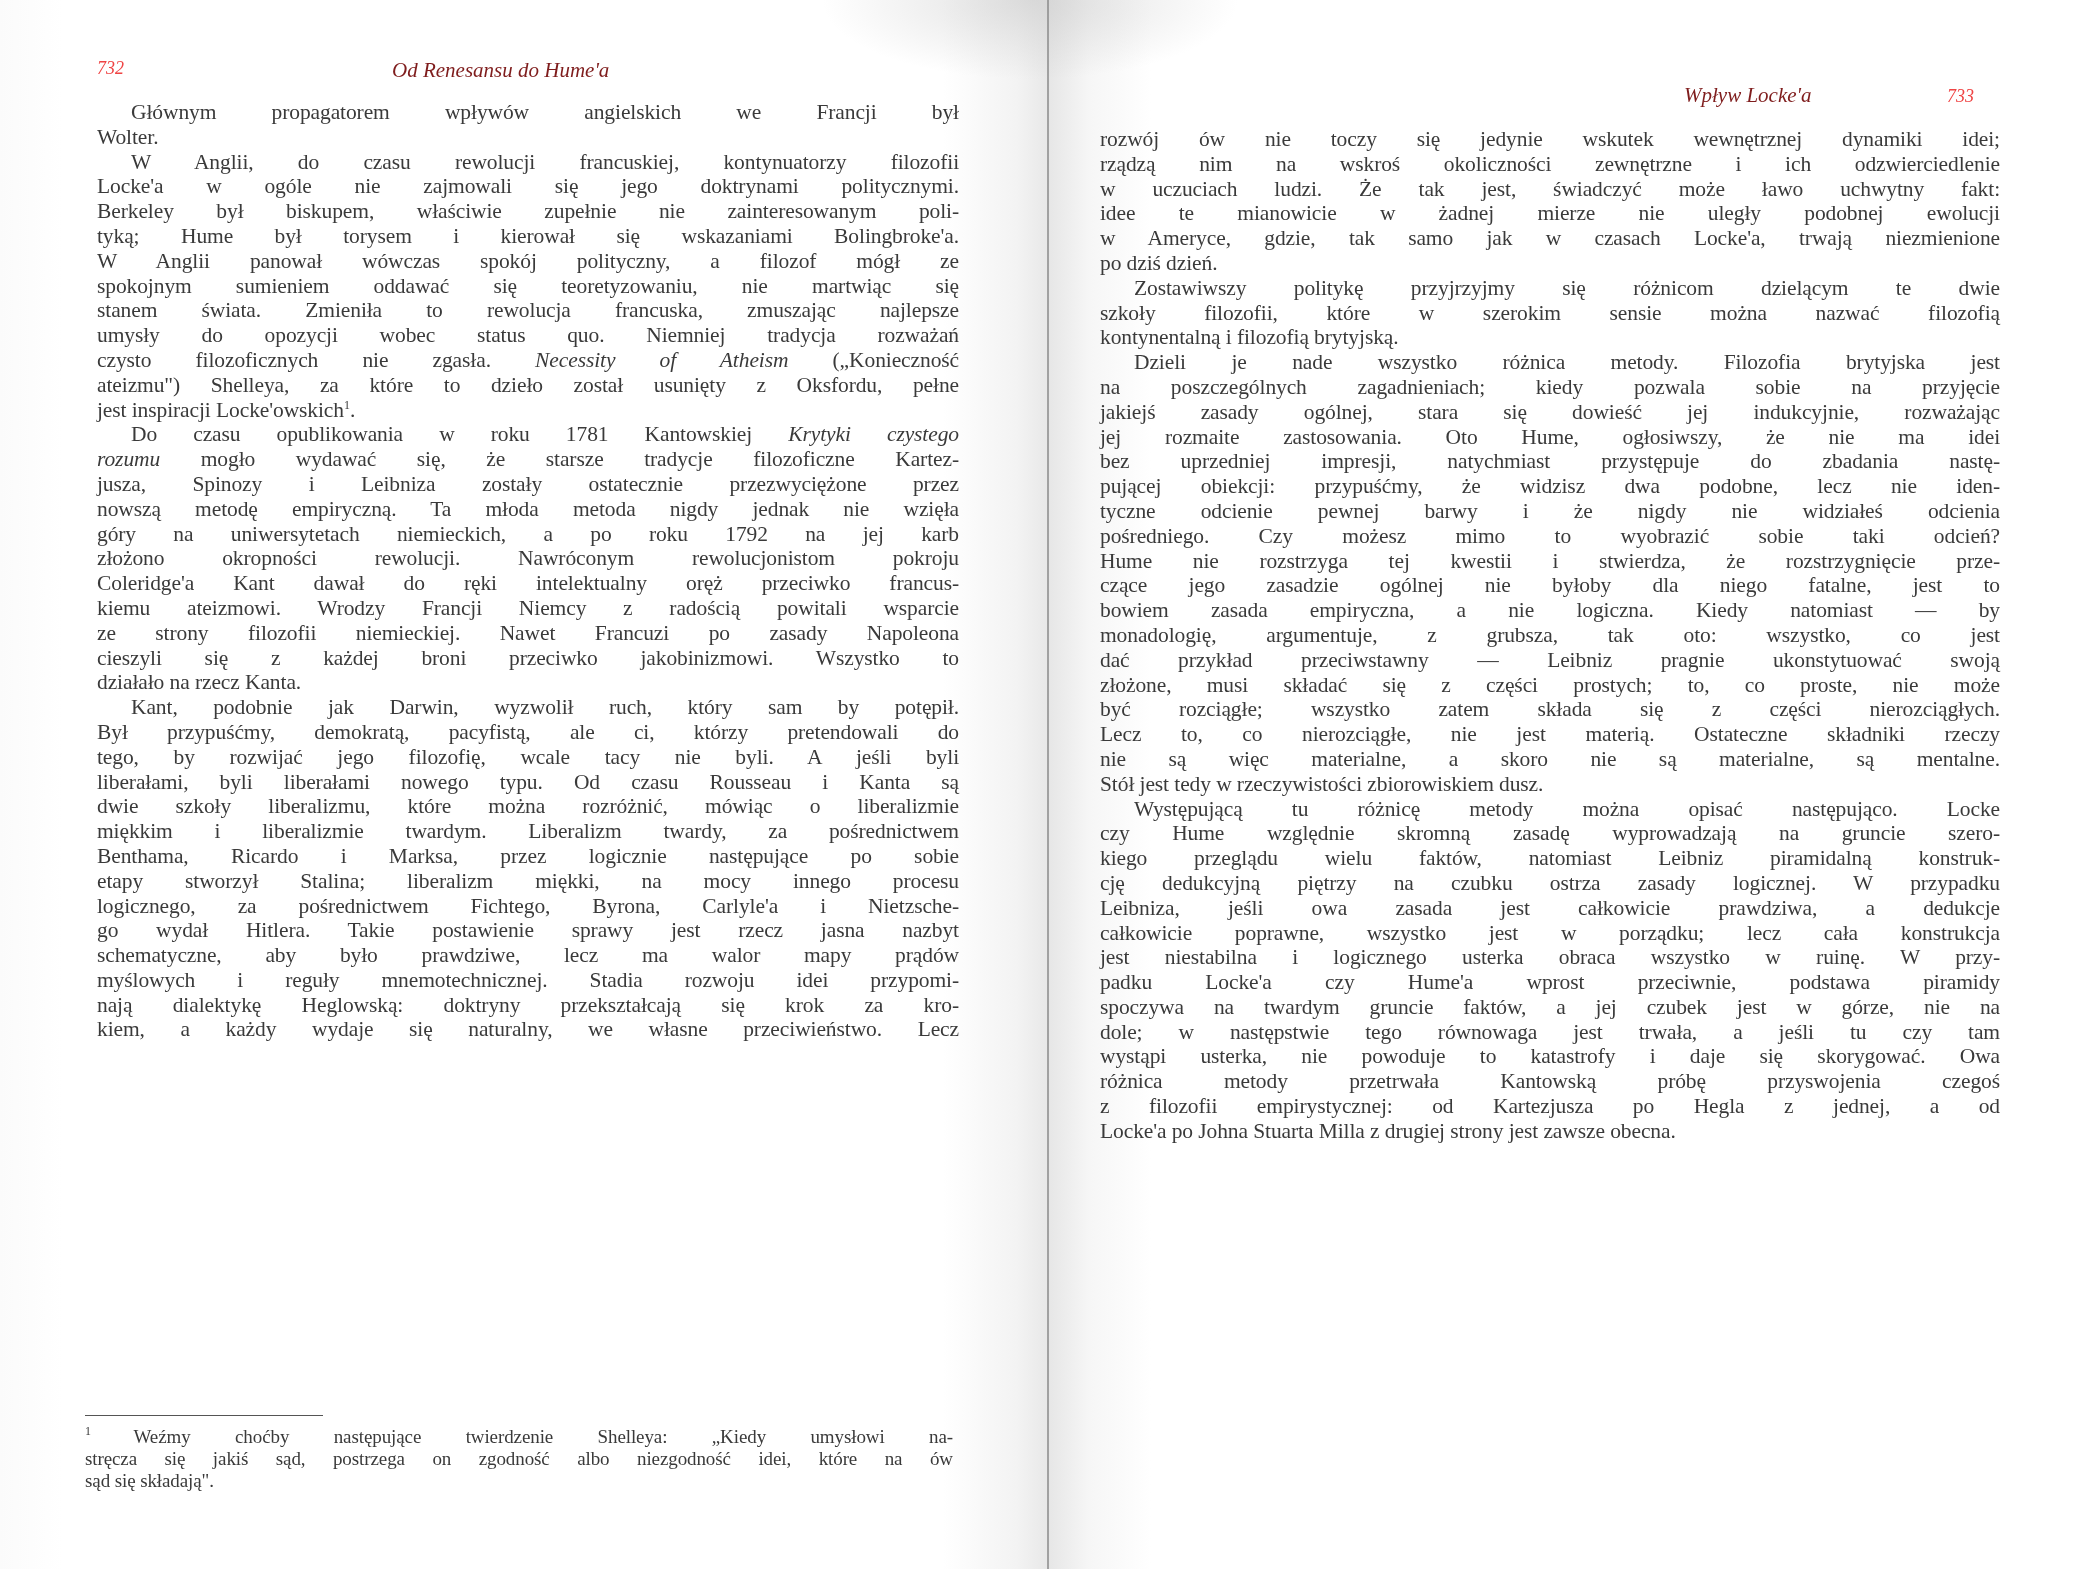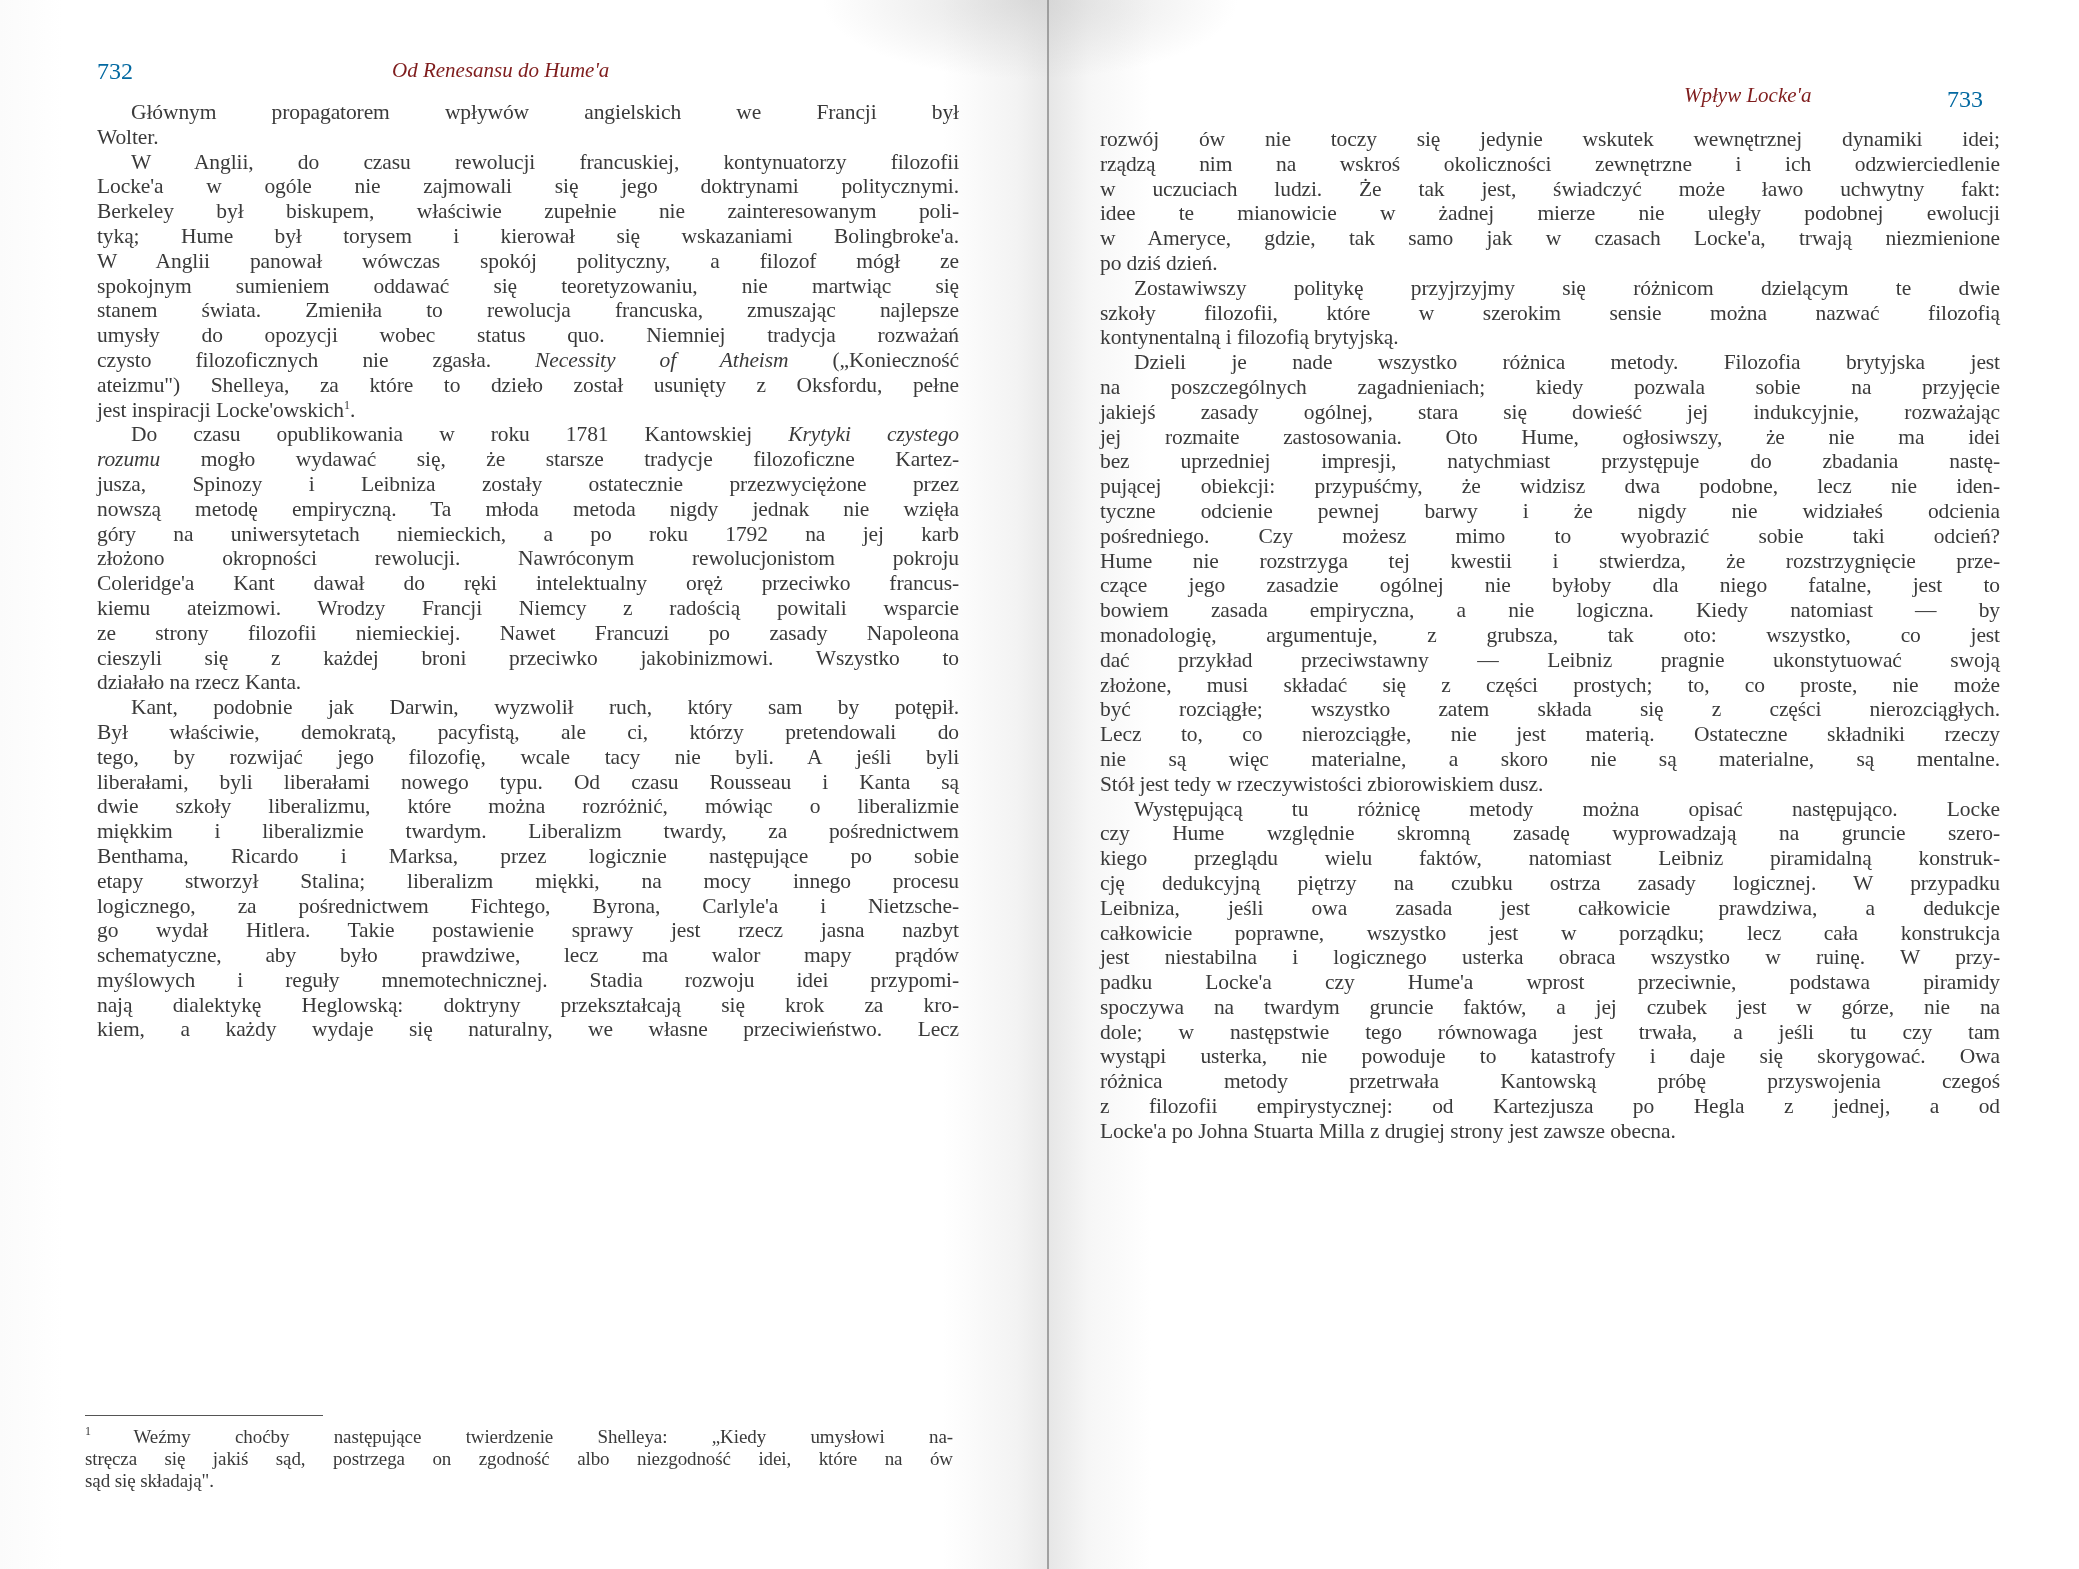--- a/index.html
+++ b/index.html
@@ -11,21 +11,21 @@
   }
   .page { position: absolute; top: 0; height: 1569px; }
   .page-left { left: 0; width: 1048px;
     background: linear-gradient(to right, #fbfbfb 0%, #ffffff 6%, #ffffff 90%, #f3f3f3 97%, #e8e8e8 100%); }
   .page-right { left: 1048px; width: 1031px;
     background: linear-gradient(to right, #e6e6e6 0%, #f6f6f6 4%, #ffffff 10%, #ffffff 100%); }
   .spine { position: absolute; left: 1047px; top: 0; width: 2px; height: 1569px;
     background: #8a8a8a; opacity: 0.75; }
   .top-shade { position: absolute; left: 820px; top: 0; width: 420px; height: 80px;
     background: radial-gradient(ellipse at center top, rgba(200,200,200,0.55), rgba(255,255,255,0) 70%); }
-  .pg-num { position: absolute; font-size: 24px; color: #0369a1; }
+  .pg-num { position: absolute; font-size: 18px; color: #ef4444; font-style: italic; }
   .running-title { position: absolute; font-style: italic; font-size: 21px; color: #7f1d1d; }
 
   .text-block { position: absolute; }
   .line {
     display: block; height: 24.8px; line-height: 24.8px;
     font-size: 21.5px; text-align: justify; text-align-last: justify;
     white-space: nowrap; overflow: visible; letter-spacing: -0.1px;
   }
   .line.last { text-align-last: left; }
   .line.indent { padding-left: 34px; }
@@ -72,21 +72,21 @@
     <div class="line"><span>jusza, Spinozy i Leibniza zostały ostatecznie przezwyciężone przez</span></div>
     <div class="line"><span>nowszą metodę empiryczną. Ta młoda metoda nigdy jednak nie wzięła</span></div>
     <div class="line"><span>góry na uniwersytetach niemieckich, a po roku 1792 na jej karb</span></div>
     <div class="line"><span>złożono okropności rewolucji. Nawróconym rewolucjonistom pokroju</span></div>
     <div class="line"><span>Coleridge'a Kant dawał do ręki intelektualny oręż przeciwko francus-</span></div>
     <div class="line"><span>kiemu ateizmowi. Wrodzy Francji Niemcy z radością powitali wsparcie</span></div>
     <div class="line"><span>ze strony filozofii niemieckiej. Nawet Francuzi po zasady Napoleona</span></div>
     <div class="line"><span>cieszyli się z każdej broni przeciwko jakobinizmowi. Wszystko to</span></div>
     <div class="line last"><span>działało na rzecz Kanta.</span></div>
     <div class="line indent"><span>Kant, podobnie jak Darwin, wyzwolił ruch, który sam by potępił.</span></div>
-    <div class="line"><span>Był właściwie, demokratą, pacyfistą, ale ci, którzy pretendowali do</span></div>
+    <div class="line"><span>Był przypuśćmy, demokratą, pacyfistą, ale ci, którzy pretendowali do</span></div>
     <div class="line"><span>tego, by rozwijać jego filozofię, wcale tacy nie byli. A jeśli byli</span></div>
     <div class="line"><span>liberałami, byli liberałami nowego typu. Od czasu Rousseau i Kanta są</span></div>
     <div class="line"><span>dwie szkoły liberalizmu, które można rozróżnić, mówiąc o liberalizmie</span></div>
     <div class="line"><span>miękkim i liberalizmie twardym. Liberalizm twardy, za pośrednictwem</span></div>
     <div class="line"><span>Benthama, Ricardo i Marksa, przez logicznie następujące po sobie</span></div>
     <div class="line"><span>etapy stworzył Stalina; liberalizm miękki, na mocy innego procesu</span></div>
     <div class="line"><span>logicznego, za pośrednictwem Fichtego, Byrona, Carlyle'a i Nietzsche-</span></div>
     <div class="line"><span>go wydał Hitlera. Takie postawienie sprawy jest rzecz jasna nazbyt</span></div>
     <div class="line"><span>schematyczne, aby było prawdziwe, lecz ma walor mapy prądów</span></div>
     <div class="line"><span>myślowych i reguły mnemotechnicznej. Stadia rozwoju idei przypomi-</span></div>

